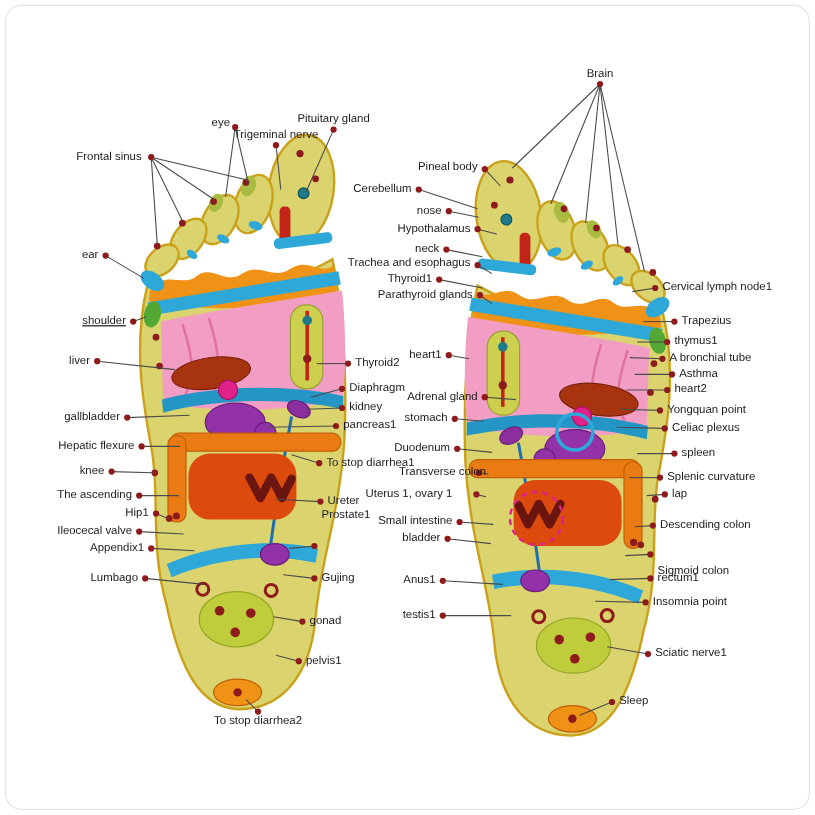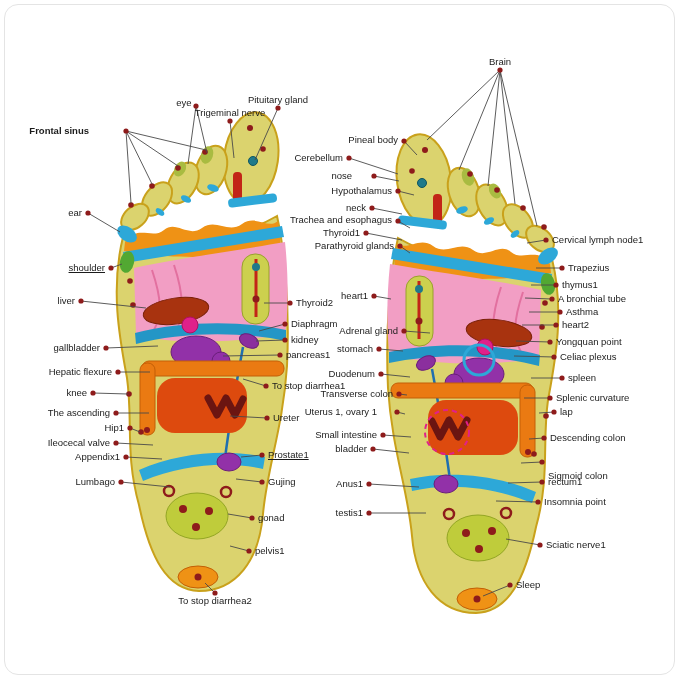--- a/index.html
+++ b/index.html
@@ -221,59 +221,59 @@
         <line x1="538" y1="502" x2="496" y2="501"></line>
         <circle cx="538" cy="502" r="2.6"></circle>
         <line x1="540" y1="545" x2="506" y2="539"></line>
         <circle cx="540" cy="545" r="2.6"></circle>
         <line x1="510" y1="585" x2="483" y2="596"></line>
         <circle cx="510" cy="585" r="2.6"></circle>
       </g>
   </svg>
 
   <div id="labels-layer">
-      <div class="lbl" style="right: 590px; top: 125px; font-weight: bold;">Frontal sinus</div>
+      <div class="lbl" style="right: 561px; top: 125px;">Frontal sinus</div>
       <div class="lbl center" style="left: 184px; top: 97px;">eye</div>
       <div class="lbl center" style="left: 230px; top: 107px;">Trigeminal nerve</div>
       <div class="lbl center" style="left: 278px; top: 94px;">Pituitary gland</div>
       <div class="lbl" style="right: 597px; top: 207px;">ear</div>
       <div class="lbl" style="right: 574px; top: 262px; text-decoration: underline;">shoulder</div>
       <div class="lbl" style="right: 604px; top: 295px; text-align: right;">liver</div>
       <div class="lbl" style="right: 579px; top: 342px;">gallbladder</div>
       <div class="lbl" style="right: 567px; top: 366px;">Hepatic flexure</div>
       <div class="lbl" style="right: 592px; top: 387px;">knee</div>
       <div class="lbl" style="right: 569px; top: 407px;">The ascending</div>
       <div class="lbl" style="right: 555px; top: 422px;">Hip1</div>
       <div class="lbl" style="right: 569px; top: 437px;">Ileocecal valve</div>
       <div class="lbl" style="right: 559px; top: 451px;">Appendix1</div>
       <div class="lbl" style="right: 564px; top: 476px;">Lumbago</div>
       <div class="lbl" style="left: 296px; top: 297px;">Thyroid2</div>
       <div class="lbl" style="left: 291px; top: 318px;">Diaphragm</div>
       <div class="lbl" style="left: 291px; top: 334px;">kidney</div>
       <div class="lbl" style="left: 286px; top: 349px;">pancreas1</div>
       <div class="lbl" style="left: 272px; top: 380px;">To stop diarrhea1</div>
       <div class="lbl" style="left: 273px; top: 412px;">Ureter</div>
-      <div class="lbl" style="left: 268px; top: 449px; text-decoration: underline;">Prostate1</div>
+      <div class="lbl" style="left: 268px; top: 424px;">Prostate1</div>
       <div class="lbl" style="left: 268px; top: 476px;">Gujing</div>
       <div class="lbl" style="left: 258px; top: 512px;">gonad</div>
       <div class="lbl" style="left: 255px; top: 545px;">pelvis1</div>
       <div class="lbl center" style="left: 215px; top: 595px;">To stop diarrhea2</div>
       <div class="lbl" style="right: 336px; top: 152px;">Cerebellum</div>
       <div class="lbl" style="right: 281px; top: 134px;">Pineal body</div>
-      <div class="lbl" style="right: 327px; top: 170px;">nose</div>
+      <div class="lbl" style="right: 311px; top: 170px;">nose</div>
       <div class="lbl" style="right: 287px; top: 185px;">Hypothalamus</div>
       <div class="lbl" style="right: 313px; top: 202px;">neck</div>
       <div class="lbl" style="right: 287px; top: 214px;">Trachea and esophagus</div>
       <div class="lbl" style="right: 319px; top: 227px;">Thyroid1</div>
       <div class="lbl" style="right: 285px; top: 240px;">Parathyroid glands</div>
       <div class="lbl" style="right: 311px; top: 290px;">heart1</div>
       <div class="lbl" style="right: 281px; top: 325px;">Adrenal gland</div>
       <div class="lbl" style="right: 306px; top: 343px;">stomach</div>
       <div class="lbl" style="right: 304px; top: 368px;">Duodenum</div>
-      <div class="lbl" style="right: 286px; top: 388px;">Transverse colon</div>
+      <div class="lbl" style="right: 274px; top: 388px;">Transverse colon</div>
       <div class="lbl" style="right: 302px; top: 406px; padding-left: 24px;">Uterus 1, ovary 1</div>
       <div class="lbl" style="right: 302px; top: 429px;">Small intestine</div>
       <div class="lbl" style="right: 312px; top: 443px;">bladder</div>
       <div class="lbl" style="right: 316px; top: 478px;">Anus1</div>
       <div class="lbl" style="right: 316px; top: 507px;">testis1</div>
       <div class="lbl center" style="left: 500px; top: 56px;">Brain</div>
       <div class="lbl" style="left: 552px; top: 234px;">Cervical lymph node1</div>
       <div class="lbl" style="left: 568px; top: 262px;">Trapezius</div>
       <div class="lbl" style="left: 562px; top: 279px;">thymus1</div>
       <div class="lbl" style="left: 558px; top: 293px;">A bronchial tube</div>

